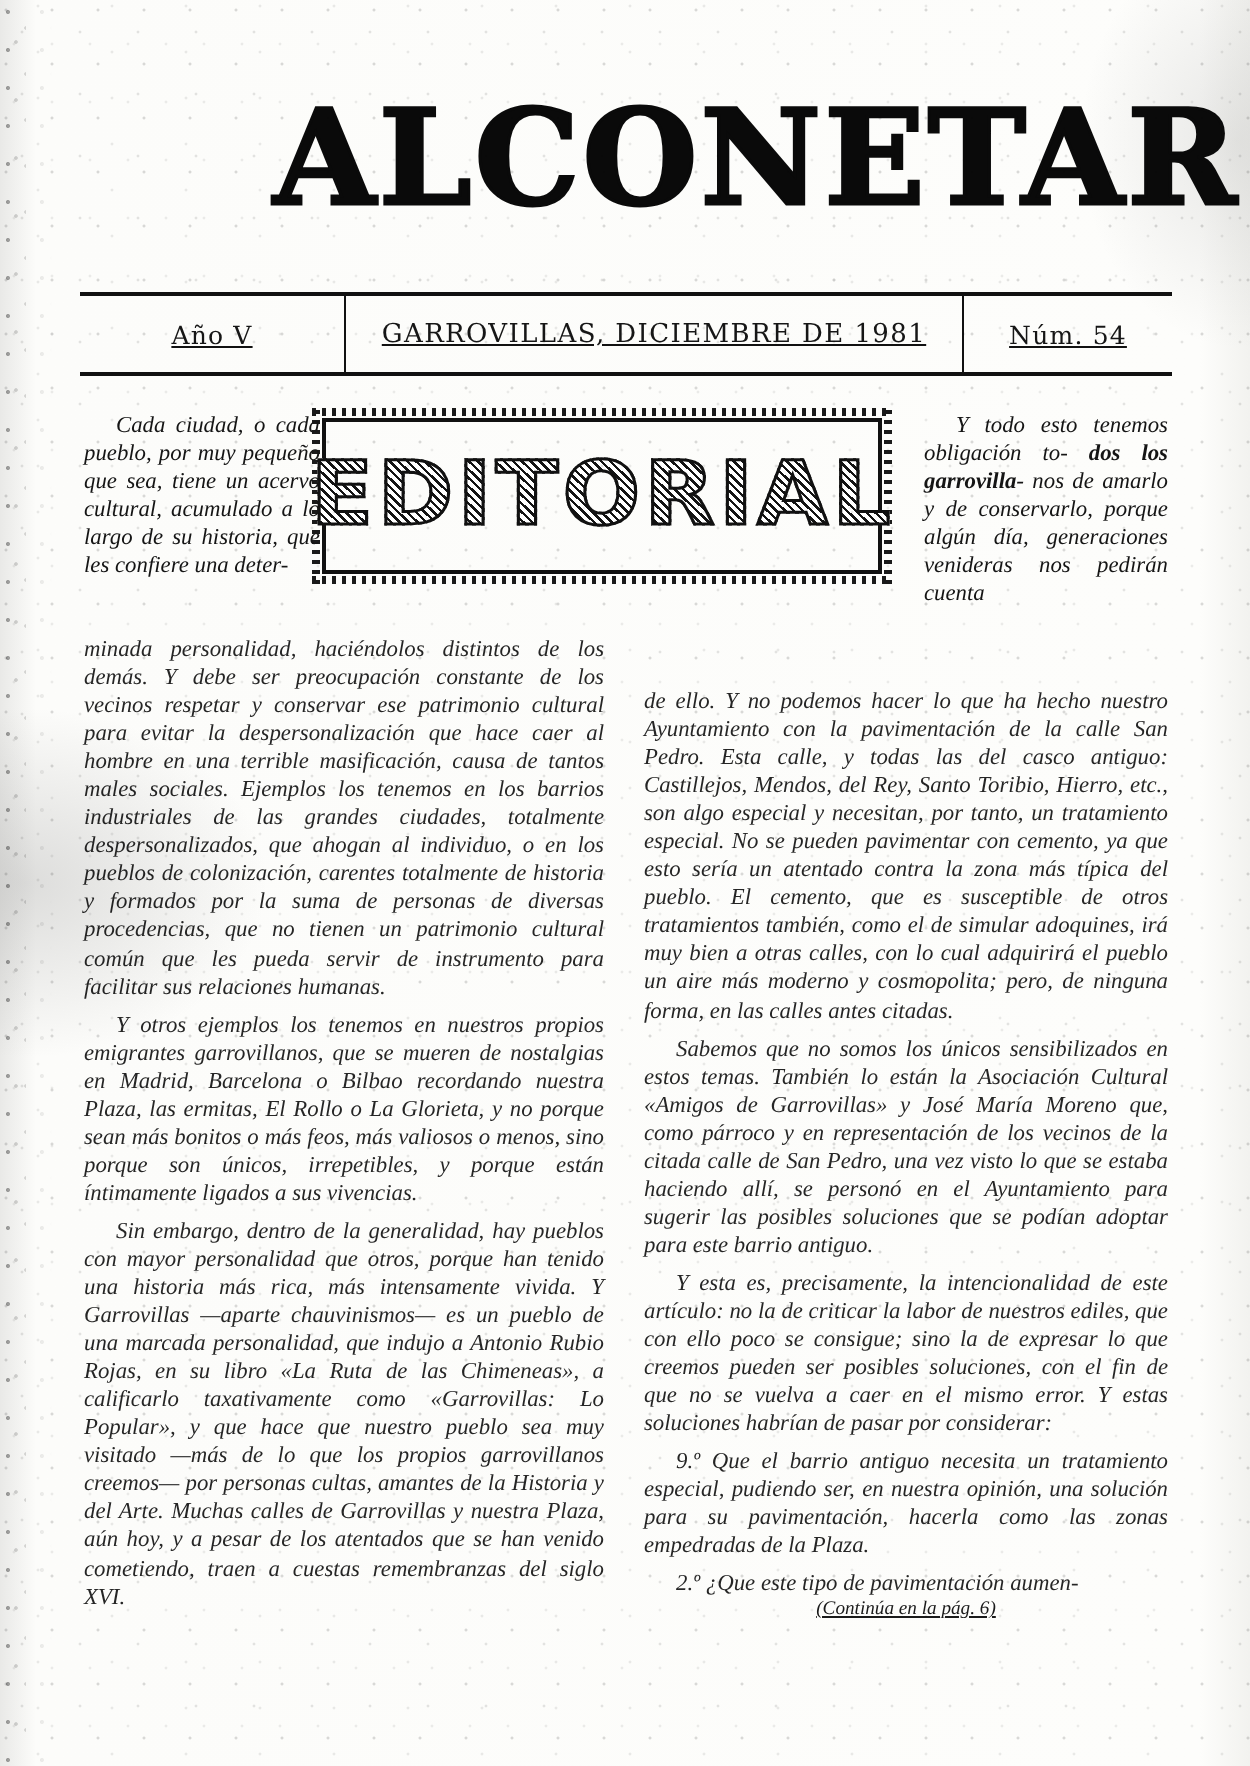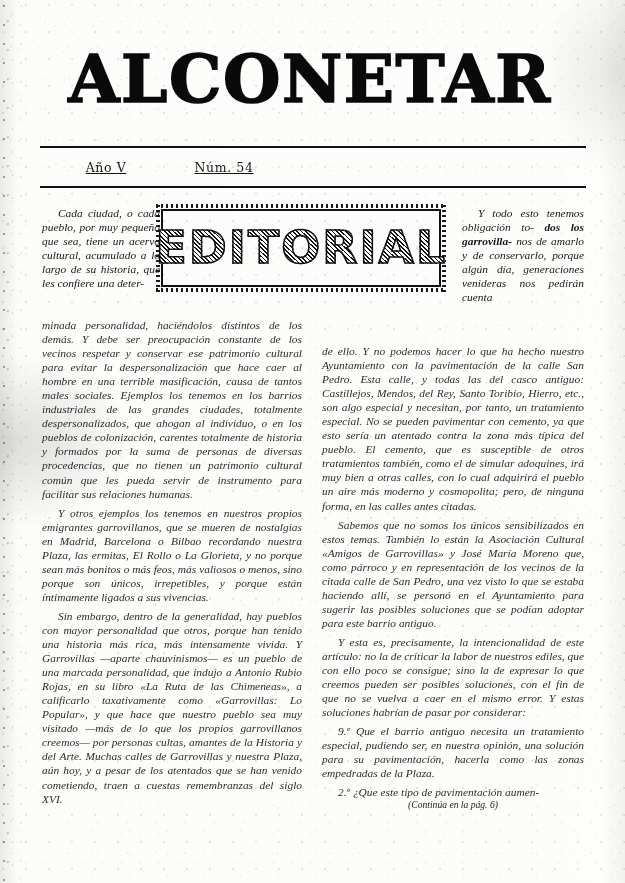--- a/index.html
+++ b/index.html
@@ -58,21 +58,21 @@
     position: absolute;
     inset: 0;
   }
 
   
   .masthead-title {
     position: absolute;
     top: 46px;
     left: 0;
     width: 620px;
-    text-align: center;
+    text-align: right;
     font-family: "DejaVu Serif", "Liberation Serif", serif;
     font-weight: 700;
     font-size: 66px;
     letter-spacing: 1.5px;
     line-height: 1;
     color: #0a0a0a;
     -webkit-text-stroke: 1.6px #0a0a0a;
     text-shadow: 0 0 .6px #000;
   }
 
@@ -165,35 +165,37 @@
 
   .continues {
     position: absolute;
     left: 322px;
     top: 799px;
     width: 262px;
     text-align: center;
     font-size: 9.6px;
     font-style: italic;
     color: #1a1a1a;
+    text-decoration: underline;
   }
 
   .ink-fade { opacity: .93; }
 </style>
 </head>
 <body>
 
 <div id="paper"></div>
 
 <div id="content">
 
   <div class="masthead-title">ALCONETAR</div>
 
   <div class="masthead-band">
     <div class="band-cell band-year">Año V</div>
+    <div class="band-cell band-place">GARROVILLAS, DICIEMBRE DE 1981</div>
     <div class="band-cell band-num">Núm. 54</div>
   </div>
 
   <div class="editorial-box">
     <div class="editorial-inner">
       <span class="editorial-word">EDITORIAL</span>
     </div>
   </div>
 
   <div class="col col-right-narrow">

